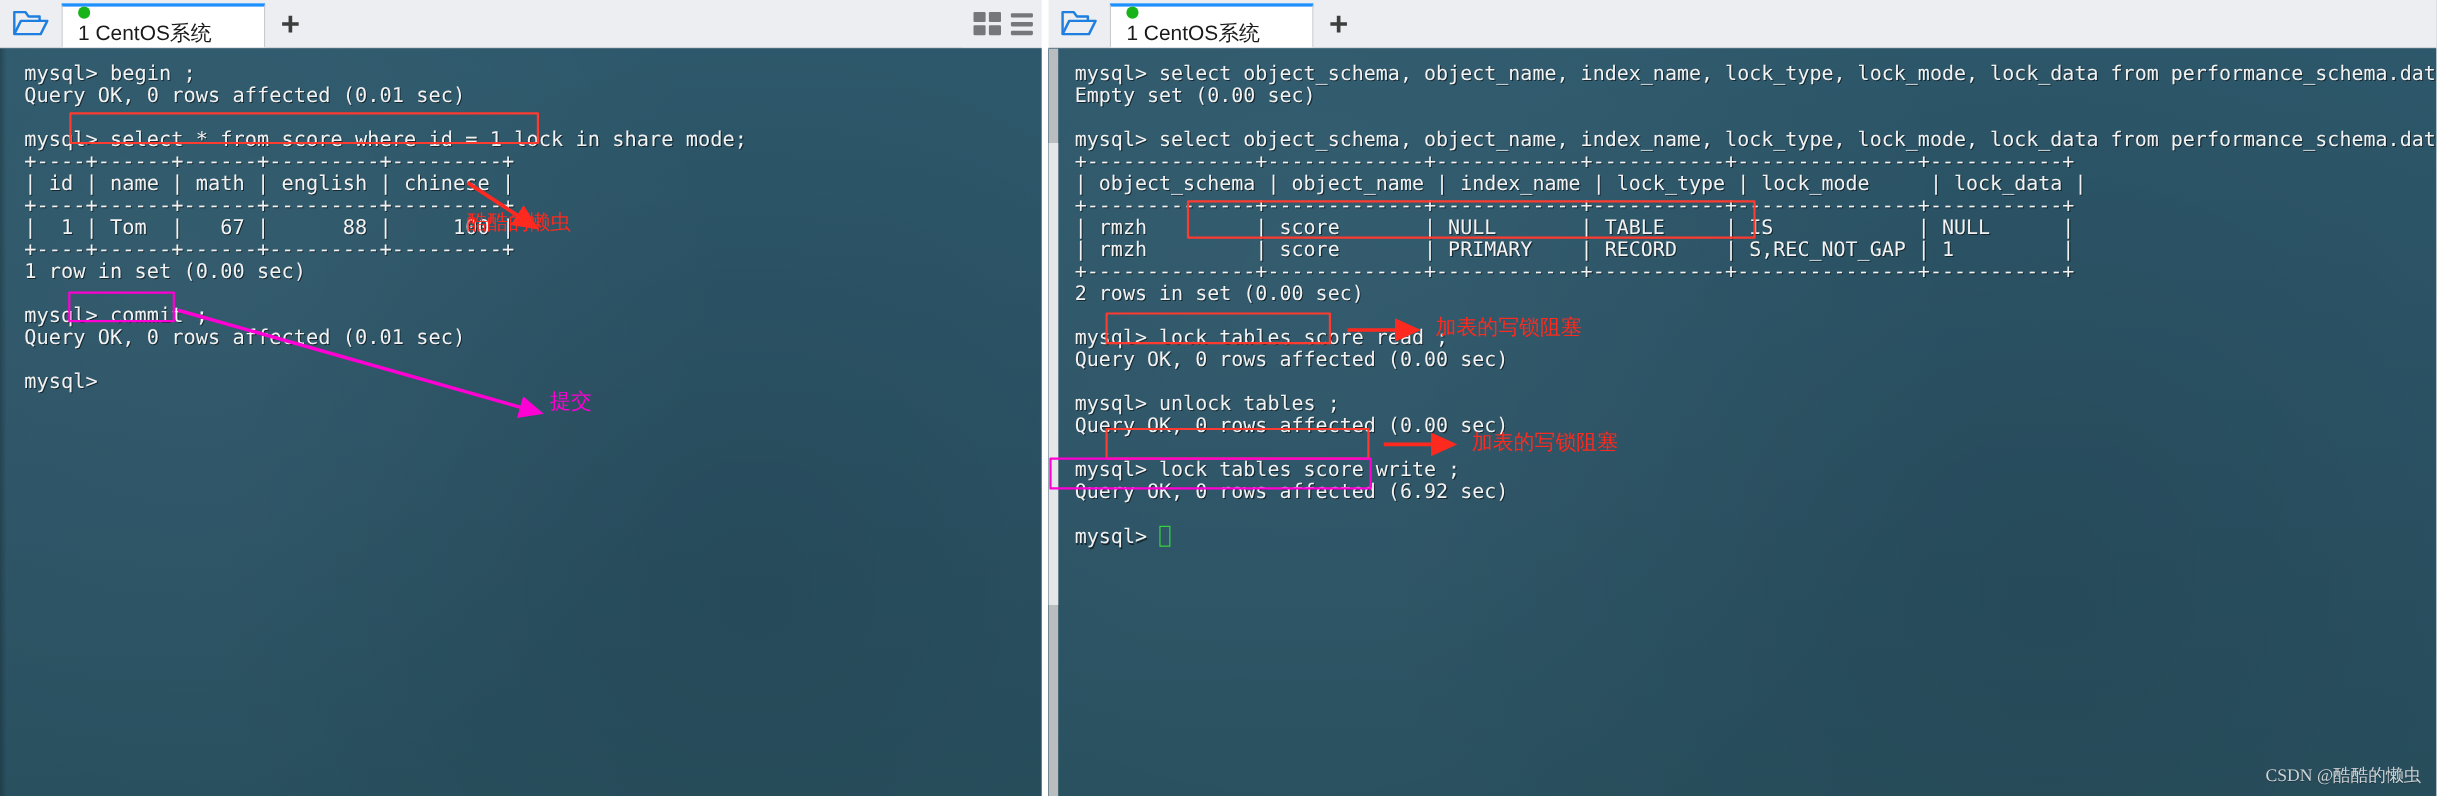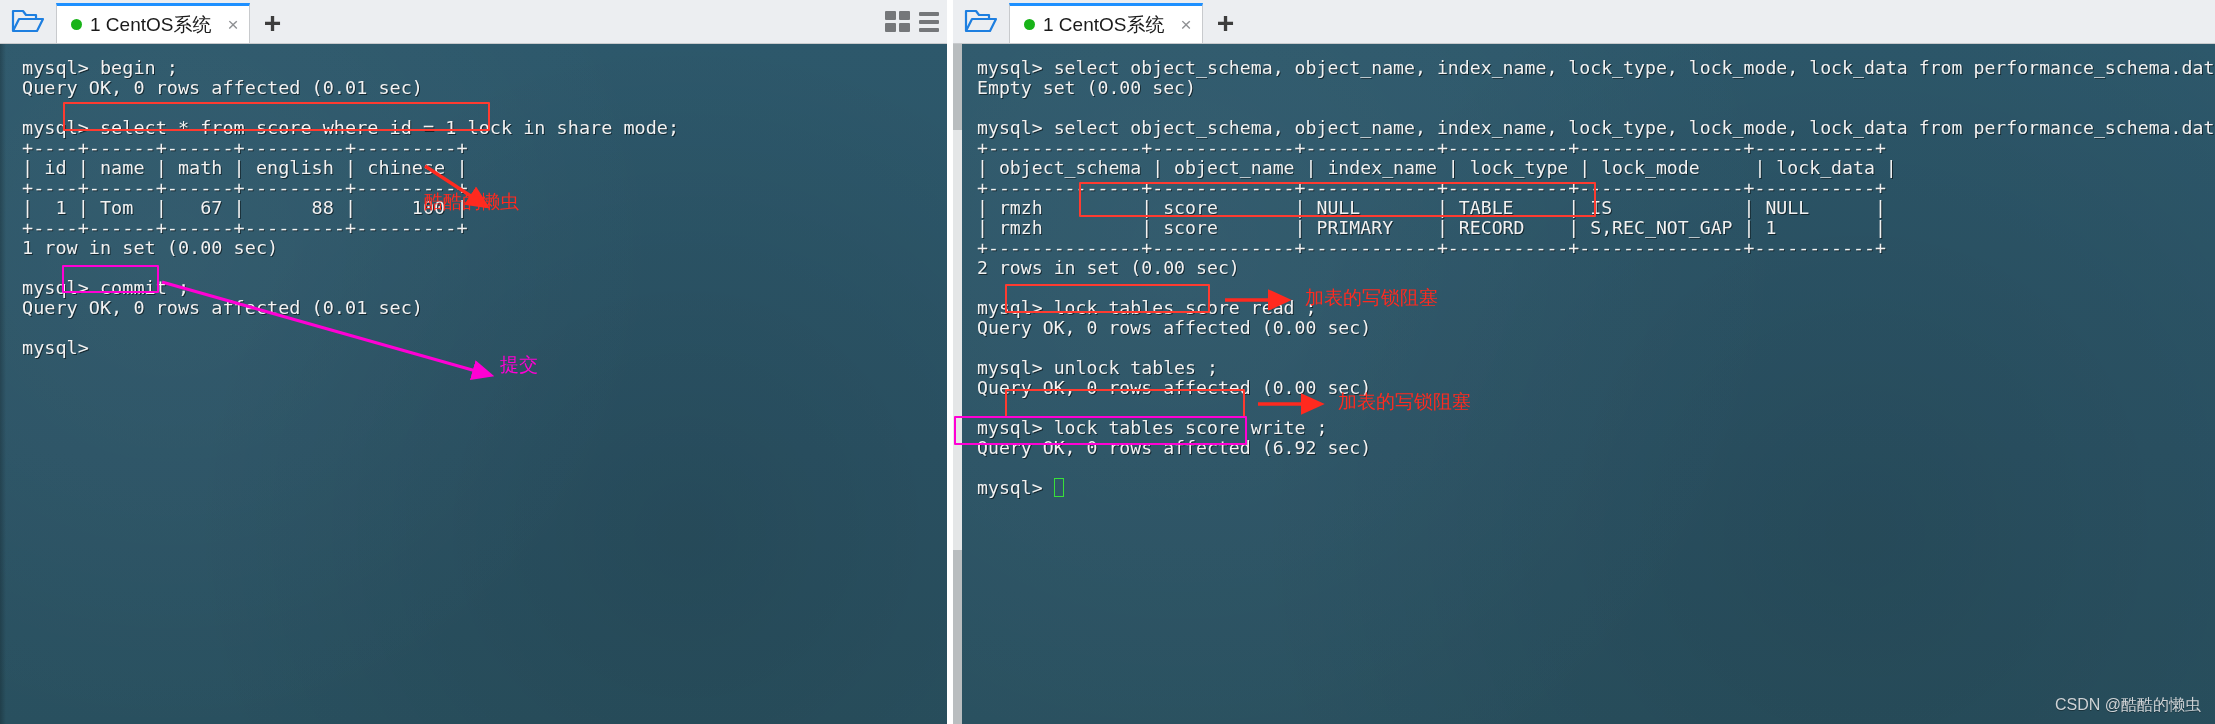--- a/index.html
+++ b/index.html
@@ -29,24 +29,25 @@
     display: flex; align-items: center; justify-content: center;
     cursor: pointer;
   }
   .tab {
     position: relative;
     height: 40px;
     background: #ffffff;
     border: 1px solid #c8cacd;
     border-bottom: none;
     border-top: 3px solid #1e90ff;
-    display: flex; align-items: center;
+    display: flex; align-items: flex-start;
     padding: 0 10px 0 14px;
     min-width: 185px;
     cursor: pointer;
+    flex-direction: column;
   }
   .tab .dot {
     width: 11px; height: 11px; border-radius: 50%;
     background: #18b318; margin-right: 8px; flex: none;
   }
   .tab .tab-label {
     font-size: 19px; color: #1a1a1a; white-space: nowrap;
     font-family: "Liberation Sans", sans-serif;
   }
   .tab .tab-close {
@@ -126,21 +127,21 @@
   .arrow-svg { position: absolute; pointer-events: none; overflow: visible; }
 
   
   .pane-divider {
     position:absolute; top:0; bottom:0; left:947px; width:6px;
     background:#ffffff;
   }
   .watermark {
     position:absolute; right:14px; bottom:8px;
     font-size: 16px; color:#cfd3d6;
-    font-family: Liberation Sans, sans-serif;
+    font-family: Liberation Serif, serif;
     text-shadow: 0 1px 0 rgba(0,0,0,0.3);
     margin-top: 36px;
   }
 </style>
 </head>
 <body>
 
 <div id="root">
 
   <div class="pane" id="pane-left">

